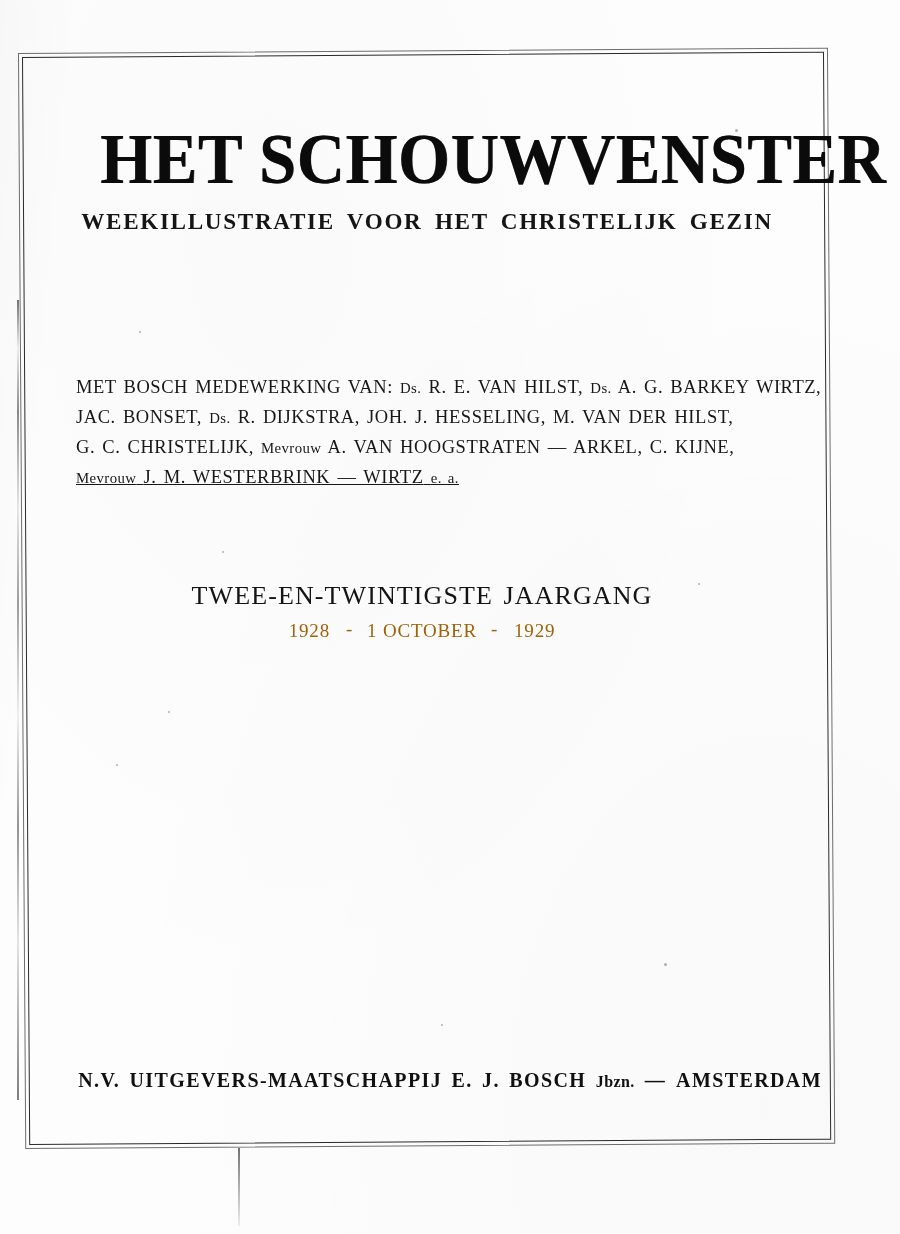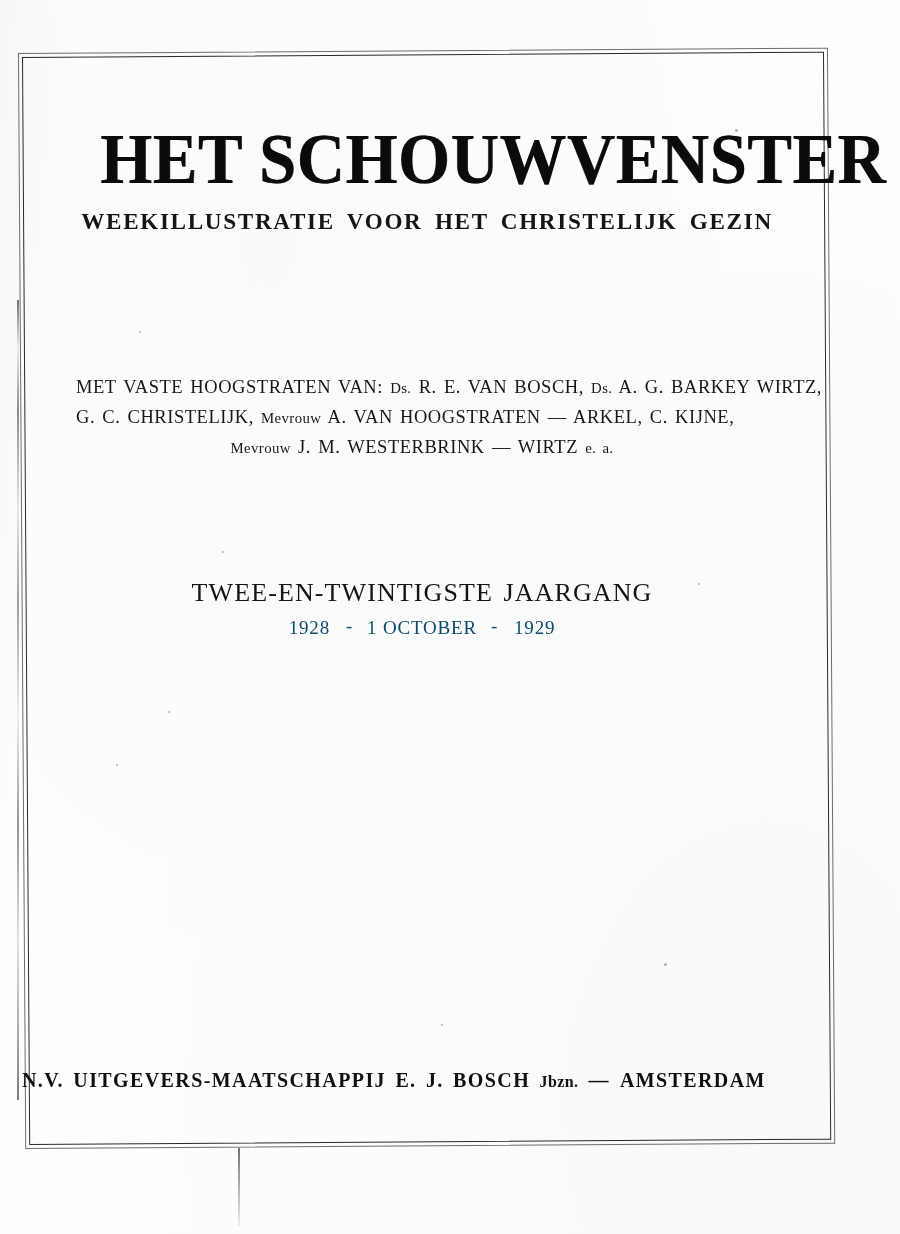--- a/index.html
+++ b/index.html
@@ -128,61 +128,61 @@
     font-size: 18.5px;
     line-height: 1.62;
     letter-spacing: 0.55px;
     word-spacing: 2px;
     color: #171717;
   }
   .contributors .line { display: block; white-space: nowrap; }
   .contributors .line--l1 { text-align: left; }
   .contributors .line--l2 { text-align: left; }
   .contributors .line--l3 { text-align: left; }
-  .contributors .line--l4 { text-align: center; }
+  .contributors .line--l4 { text-align: left; text-decoration: underline; }
 
   
   .sc {
     font-size: 0.80em;
     letter-spacing: 0.4px;
   }
 
   .volume {
-    margin-top: 115px;
+    margin-top: 88px;
     text-align: center;
   }
   .volume-line {
     display: block;
     font-size: 26px;
     letter-spacing: 1.1px;
     word-spacing: 3px;
     white-space: nowrap;
     color: #141414;
   }
   .volume-dates {
     display: block;
     margin-top: 9px;
     font-size: 19px;
     letter-spacing: 0.8px;
     white-space: nowrap;
-    color: #0c4a6e;
+    color: #a16207;
   }
   .volume-dates .sep {
     display: inline-block;
     padding: 0 14px;
     transform: translateY(-2px);
   }
   .volume-dates .yr { display: inline-block; padding: 0 2px; }
 
   .imprint {
     position: absolute;
     left: 0;
     right: 0;
     top: 1012px;
-    text-align: left;
+    text-align: right;
     font-size: 20px;
     font-weight: 700;
     letter-spacing: 1.4px;
     word-spacing: 3px;
     white-space: nowrap;
     color: #101010;
   }
   .imprint .dash { display: inline-block; padding: 0 10px; }
 
   
@@ -218,22 +218,23 @@
   <div class="speck" style="left:168px;top:711px;width:2px;height:2px;"></div>
 
   <div class="content">
 
     <div class="masthead">
       <span class="title">HET SCHOUWVENSTER</span>
       <span class="subtitle">WEEKILLUSTRATIE VOOR HET CHRISTELIJK GEZIN</span>
     </div>
 
     <div class="contributors">
-      <span class="line line--l1"><span>MET VASTE HOOGSTRATEN VAN:</span> <span class="sc">Ds.</span> <span>R. E. VAN BOSCH,</span> <span class="sc">Ds.</span> <span>A. G. BARKEY WIRTZ,</span></span>
-
+      <span class="line line--l1"><span>MET BOSCH MEDEWERKING VAN:</span> <span class="sc">Ds.</span> <span>R. E. VAN HILST,</span> <span class="sc">Ds.</span> <span>A. G. BARKEY WIRTZ,</span></span>
+
+      <span class="line line--l2"><span>JAC. BONSET,</span> <span class="sc">Ds.</span> <span>R. DIJKSTRA,   JOH. J. HESSELING,   M. VAN DER HILST,</span></span>
 
       <span class="line line--l3"><span>G. C. CHRISTELIJK,</span> <span class="sc">Mevrouw</span> <span>A. VAN HOOGSTRATEN — ARKEL,  C. KIJNE,</span></span>
 
       <span class="line line--l4"><span class="sc">Mevrouw</span> <span>J. M. WESTERBRINK — WIRTZ</span> <span class="sc">e. a.</span></span>
     </div>
 
     <div class="volume">
       <span class="volume-line">TWEE-EN-TWINTIGSTE JAARGANG</span>
       <span class="volume-dates"><span class="yr">1928</span><span class="sep">-</span><span>1 OCTOBER</span><span class="sep">-</span><span class="yr">1929</span></span>
     </div>

